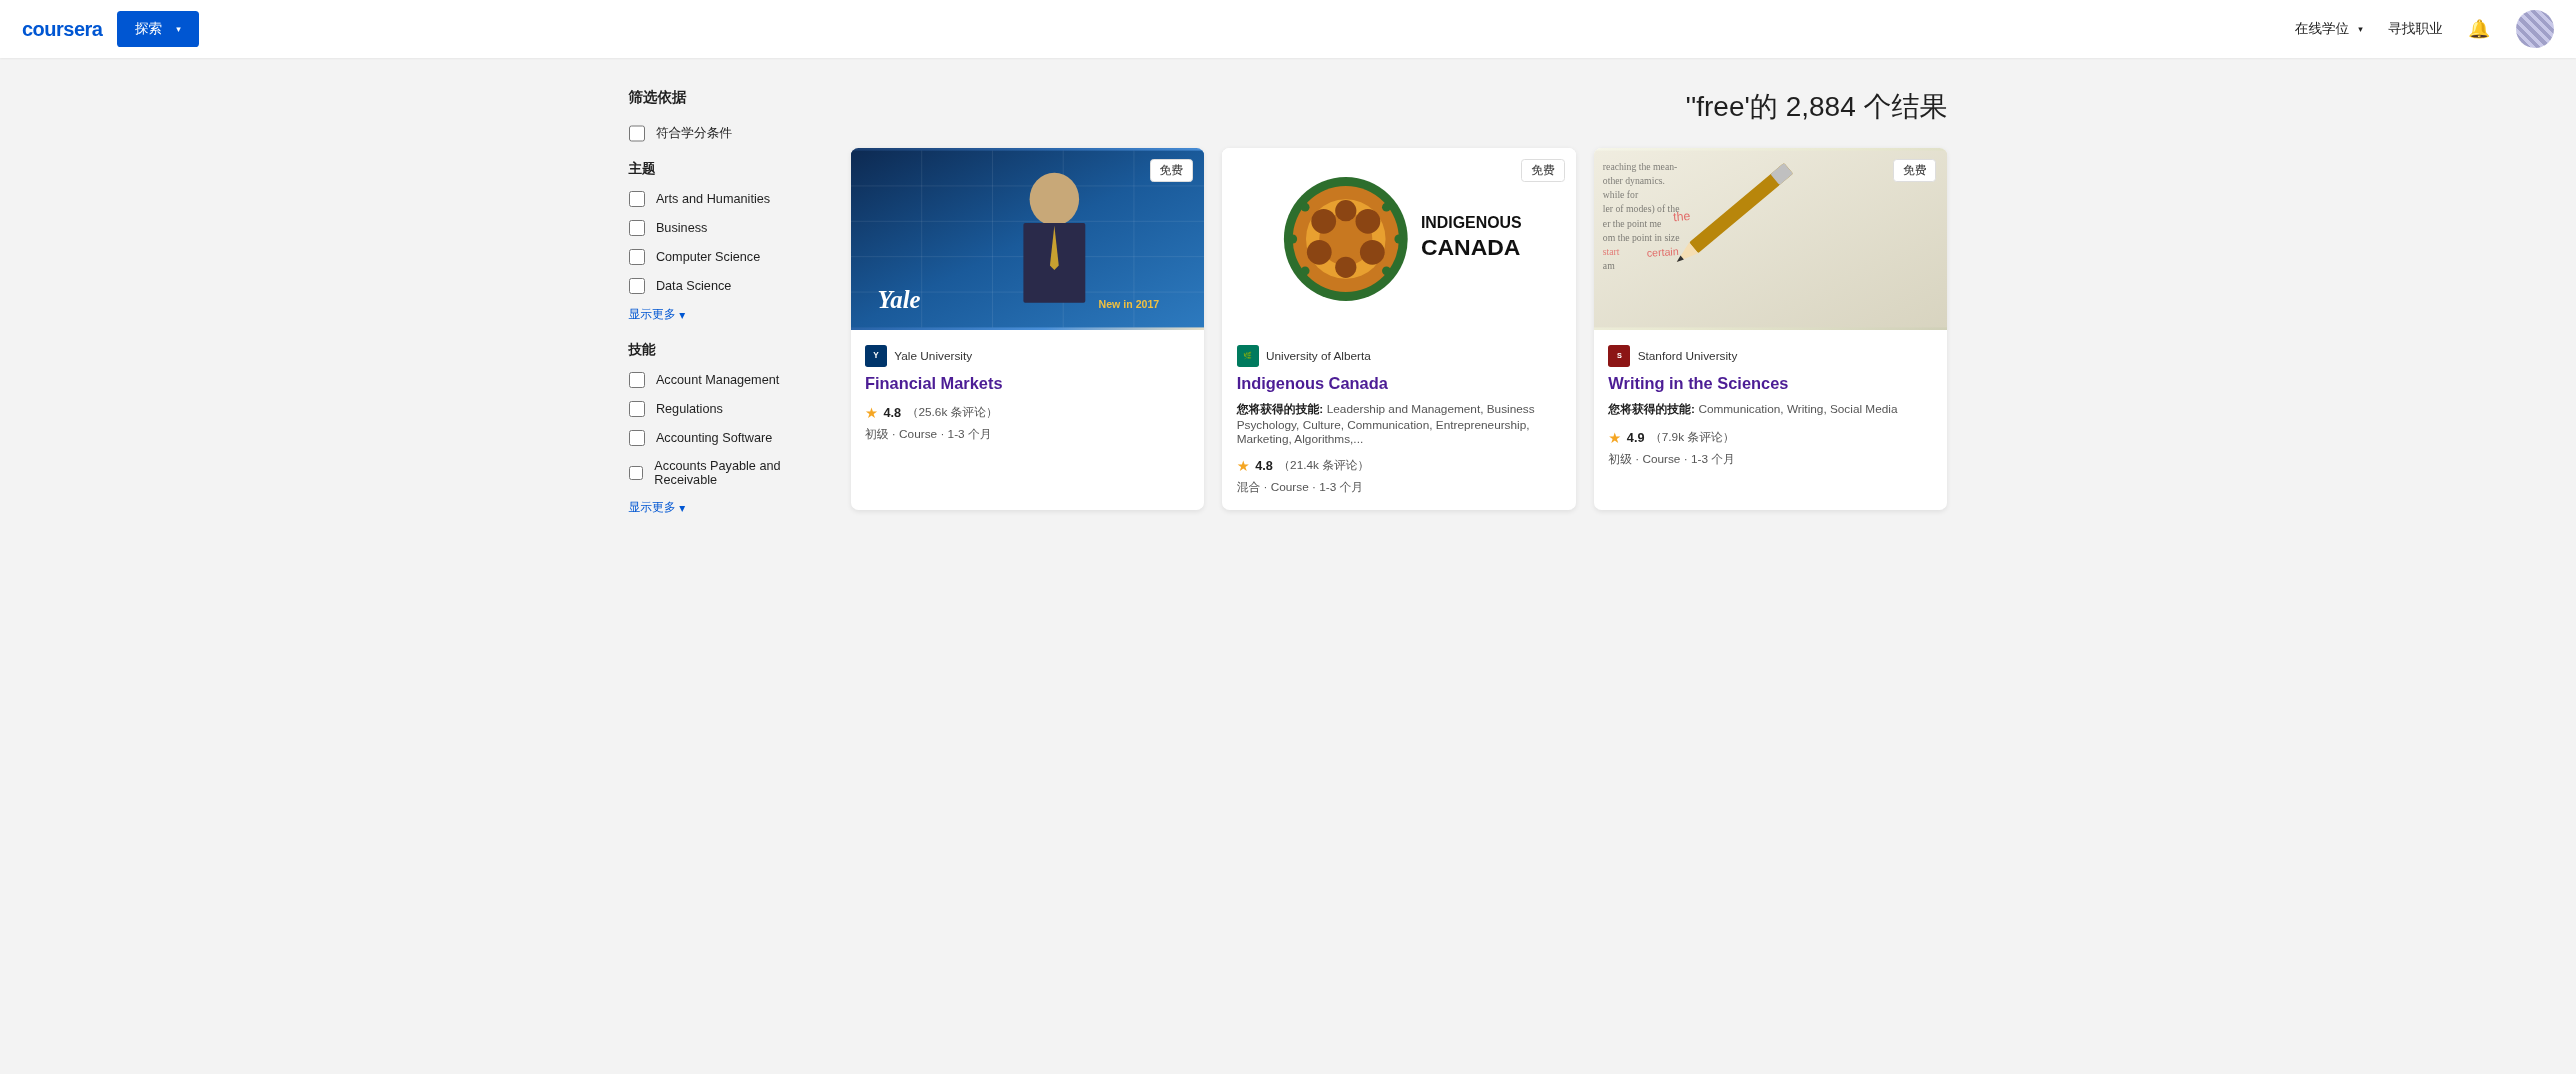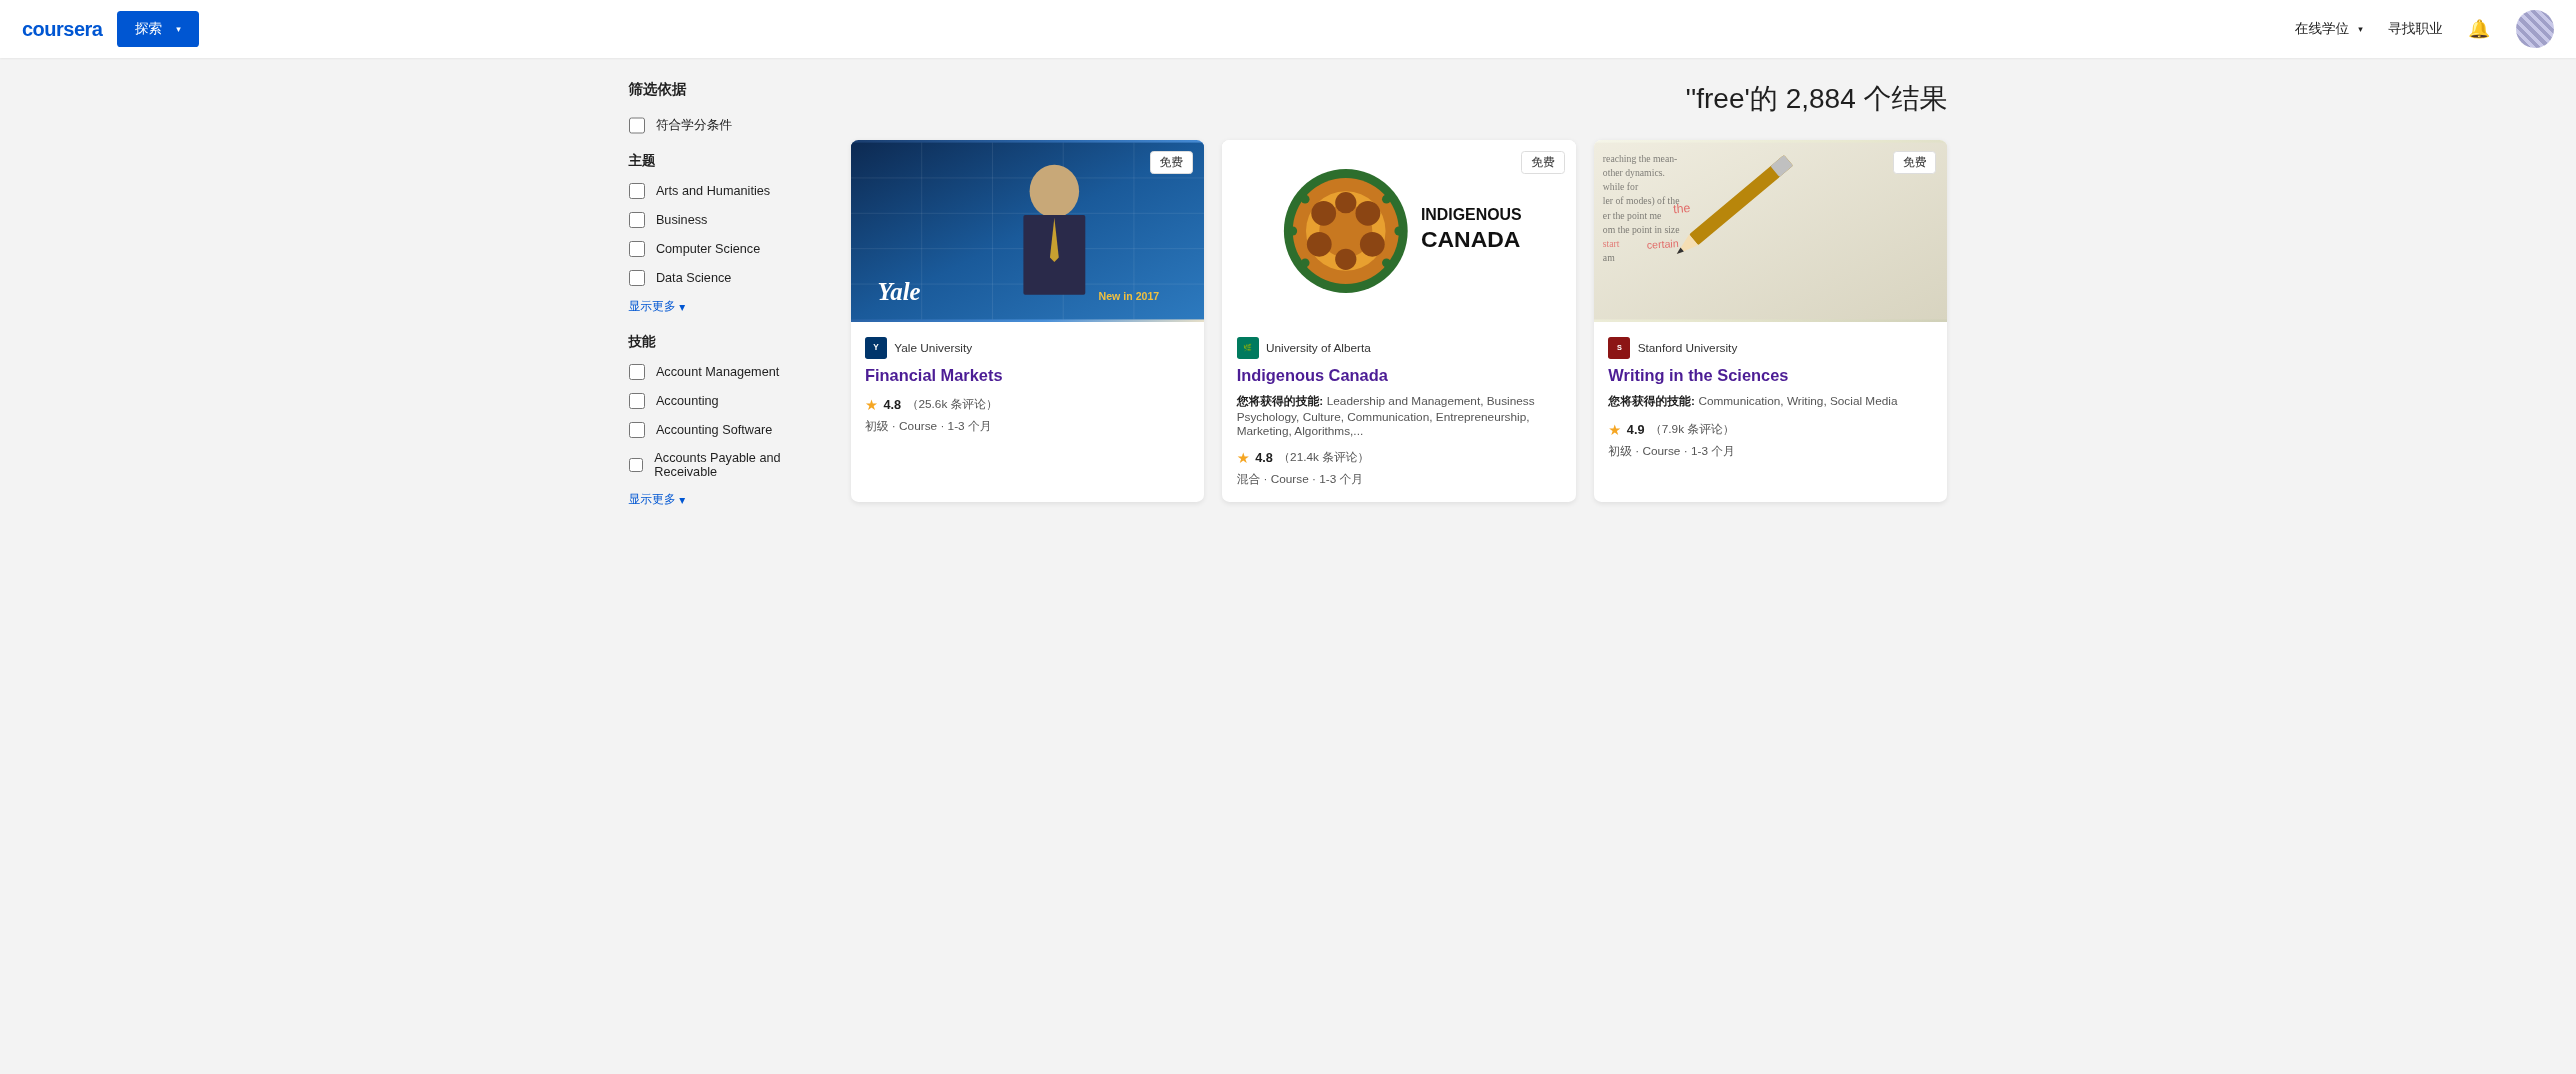--- a/index.html
+++ b/index.html
@@ -91,21 +91,21 @@
       cursor: pointer;
       background-image: repeating-linear-gradient(45deg, #a0a0c8 0, #a0a0c8 3.6px, #c8c8e8 3.6px, #c8c8e8 7.3px);
     }
 
     
     .main-container {
       display: flex;
       padding: 22px 22px;
       gap: 22px;
       max-width: 1363px;
-      margin: 0 auto;
+      margin: 8px auto;
     }
 
     
     .sidebar {
       width: 200px;
       flex-shrink: 0;
     }
     .sidebar-title {
       font-size: 14.5px;
       font-weight: 700;
@@ -300,21 +300,21 @@
     </div>
 
     <div class="section-title">技能</div>
 
     <div class="filter-checkbox-row">
       <input type="checkbox" id="acct-mgmt" style="">
       <label for="acct-mgmt">Account Management</label>
     </div>
     <div class="filter-checkbox-row">
       <input type="checkbox" id="accounting" style="">
-      <label for="accounting">Accounting</label>
+      <label for="accounting">Regulations</label>
     </div>
     <div class="filter-checkbox-row">
       <input type="checkbox" id="accounting-sw" style="">
       <label for="accounting-sw">Accounting Software</label>
     </div>
     <div class="filter-checkbox-row">
       <input type="checkbox" id="accounts-payable" style="">
       <label for="accounts-payable">Accounts Payable and Receivable</label>
     </div>
 

